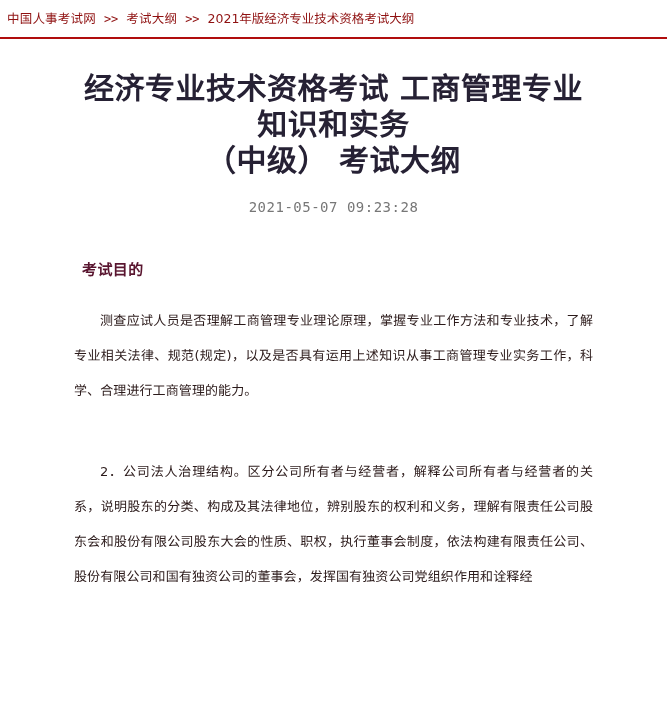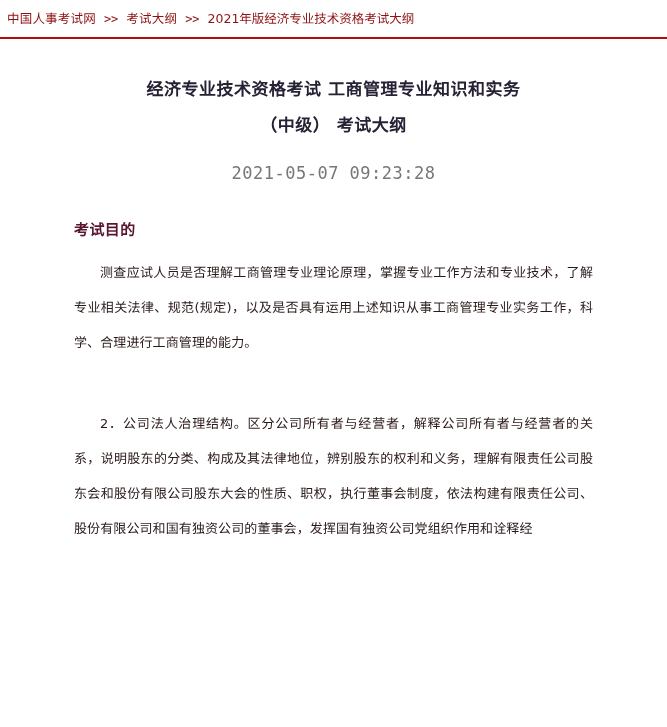--- a/index.html
+++ b/index.html
@@ -49,44 +49,44 @@
   }
 
   
   .article {
     padding: 0 28px;
   }
 
   .doc-title {
     margin: 0;
     padding: 32px 42px 0 42px;
-    font-size: 17px;
+    font-size: 30px;
     line-height: 36px;
     font-weight: bold;
     text-align: center;
     color: #262134;
     letter-spacing: 0.5px;
   }
 
   .doc-meta {
     margin: 0;
     padding: 20px 0 0 0;
     text-align: center;
     font-family: "DejaVu Sans Mono", "Liberation Mono", monospace;
-    font-size: 17px;
+    font-size: 14px;
     letter-spacing: 0.5px;
     color: #777777;
   }
 
   .doc-body {
     padding: 36px 46px 0 46px;
   }
 
   .section-heading {
-    margin: 0;
+    margin: 8px;
     padding: 0;
     font-size: 15px;
     line-height: 22px;
     font-weight: bold;
     color: #59152f;
     letter-spacing: 0.4px;
   }
 
   .para {
     margin: 0;

